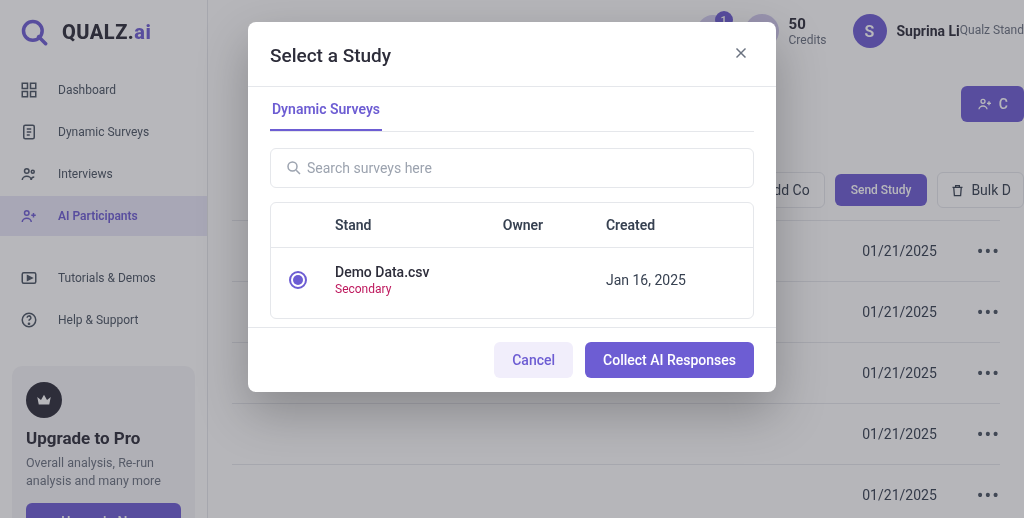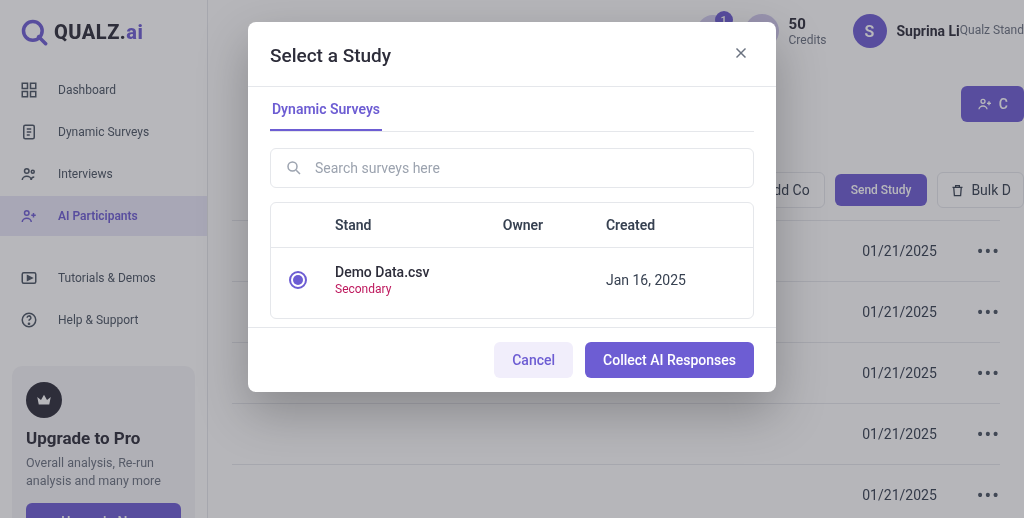--- a/index.html
+++ b/index.html
@@ -11,21 +11,21 @@
     --border-light: #e5e7eb;
     --bg-light: #f8f8fa;
     --sidebar-active: #e9e6f7;
   }
   * { box-sizing: border-box; margin: 0; padding: 0; font-family: -apple-system, BlinkMacSystemFont, "Segoe UI", Roboto, sans-serif; }
   body { width: 1024px; height: 518px; overflow: hidden; background: #fff; position: relative; }
 
   .app { display: flex; height: 100%; }
 
   .sidebar { width: 208px; background: #fff; border-right: 1px solid var(--border-light); display: flex; flex-direction: column; }
-  .logo { display: flex; align-items: center; gap: 6px; padding: 18px 20px 20px; }
+  .logo { display: flex; align-items: center; gap: 14px; padding: 18px 20px 20px; }
   .logo-icon { width: 28px; height: 28px; color: #6d5dd3; }
   .logo-text { font-weight: 800; font-size: 20px; letter-spacing: 0.5px; color: #2d2d3a; }
 
   .nav { display: flex; flex-direction: column; gap: 2px; padding: 4px 0; }
   .nav-item { display: flex; align-items: center; gap: 20px; padding: 11px 20px; font-size: 12px; color: #4b5563; cursor: pointer; }
   .nav-item.active { background: var(--sidebar-active); color: var(--primary); font-weight: 600; }
   .nav-item .icon { width: 18px; height: 18px; flex-shrink: 0; }
   .nav-section { margin-top: 14px; }
 
   .upgrade-card { margin: 22px 12px 12px; padding: 16px 14px 16px; background: #f5f5f7; border-radius: 10px; }
@@ -65,21 +65,21 @@
   .overlay { position: absolute; inset: 0; background: rgba(50,50,60,0.35); display: flex; align-items: flex-start; justify-content: center; padding-top: 22px; }
   .modal { width: 528px; background: #fff; border-radius: 8px; box-shadow: 0 20px 50px rgba(0,0,0,0.25); display: flex; flex-direction: column; max-height: 472px; }
   .modal-header { display: flex; align-items: center; justify-content: space-between; padding: 18px 22px 16px; border-bottom: 1px solid var(--border-light); }
   .modal-title { font-size: 19px; font-weight: 500; color: #2d2d3a; }
   .modal-close { background: none; border: none; cursor: pointer; color: #6b7280; font-size: 18px; padding: 4px; }
 
   .modal-body { padding: 0 22px 8px; flex: 1; overflow: auto; }
   .modal-tabs { border-bottom: 1px solid var(--border-light); display: flex; }
   .modal-tab { padding: 14px 2px 12px; font-size: 14px; font-weight: 600; color: var(--primary); border-bottom: 2px solid var(--primary); cursor: pointer; }
 
-  .search-box { margin: 16px 0 14px; border: 1px solid var(--border-light); border-radius: 6px; display: flex; align-items: center; padding: 10px 14px; gap: 12px; }
+  .search-box { margin: 16px 0 14px; border: 1px solid var(--border-light); border-radius: 6px; display: flex; align-items: center; padding: 10px 14px; gap: 4px; }
   .search-box svg { color: #9ca3af; }
   .search-input { flex: 1; border: none; outline: none; font-size: 14px; color: #374151; }
   .search-input::placeholder { color: #9ca3af; }
 
   .study-table { border: 1px solid var(--border-light); border-radius: 6px; }
   .study-head { display: flex; padding: 14px 18px; font-size: 14px; font-weight: 600; color: #374151; border-bottom: 1px solid var(--border-light); }
   .col-radio { width: 46px; }
   .col-title { flex: 1.3; }
   .col-owner { flex: 0.8; }
   .col-created { flex: 1; }

